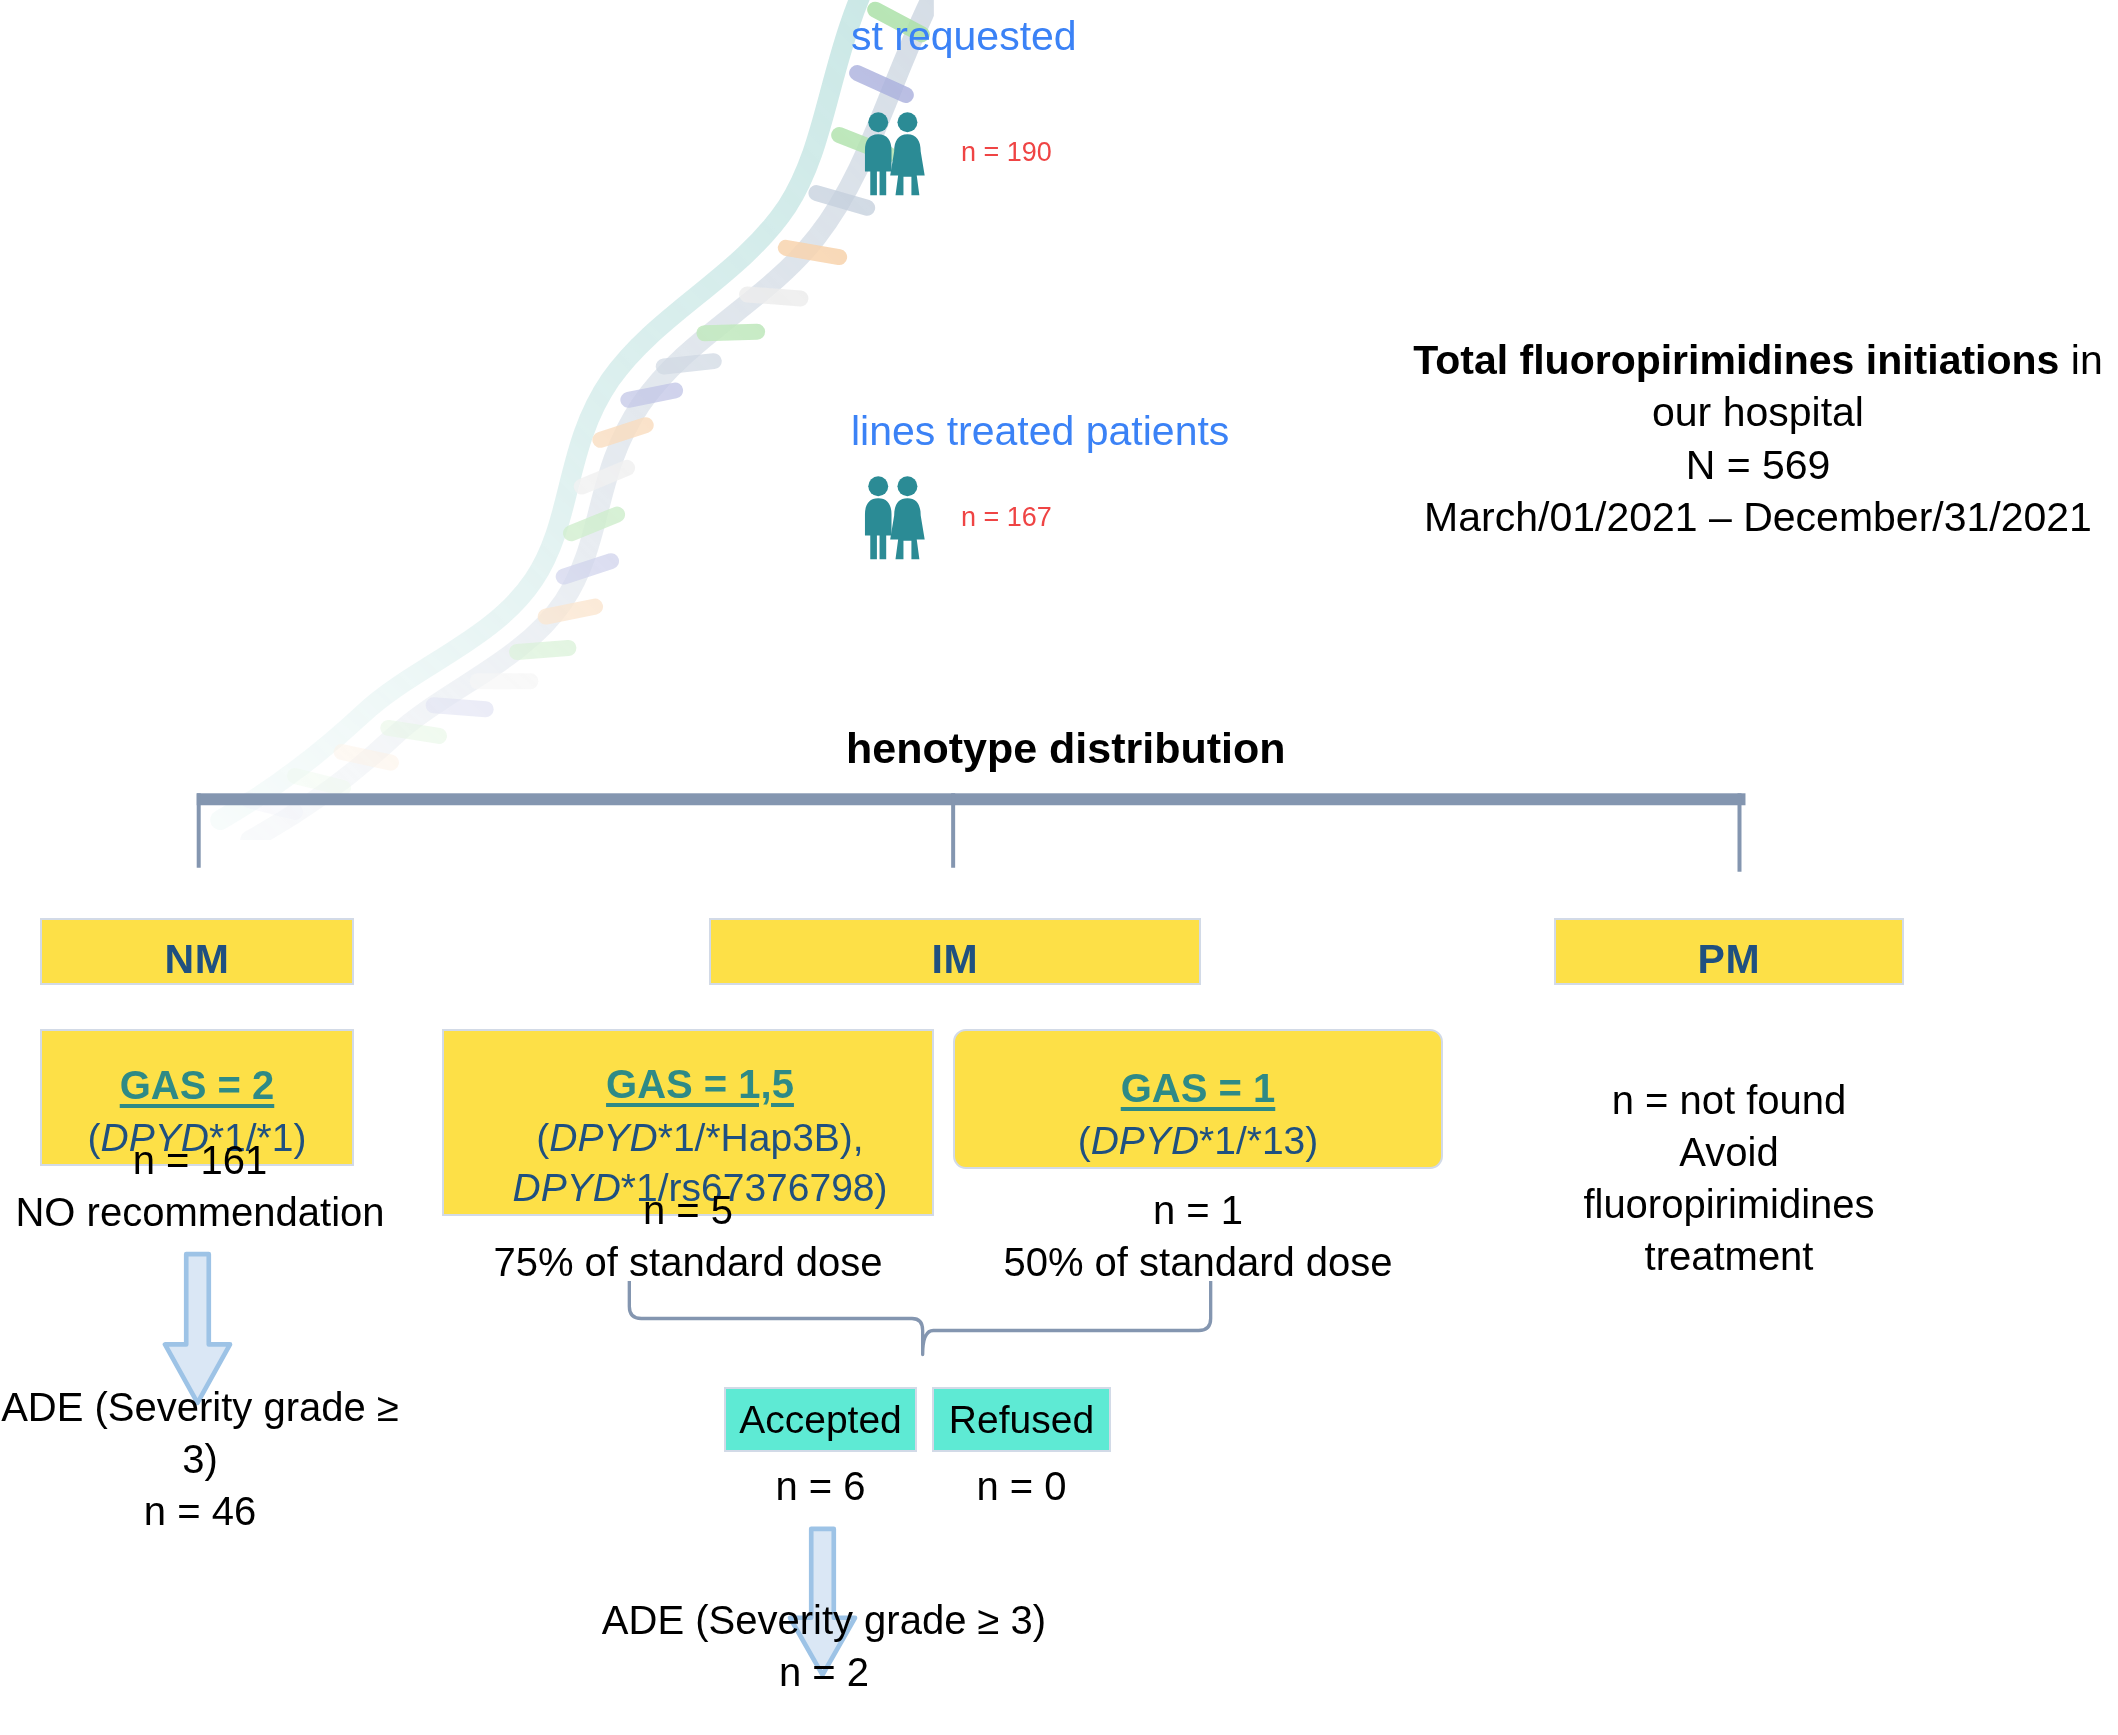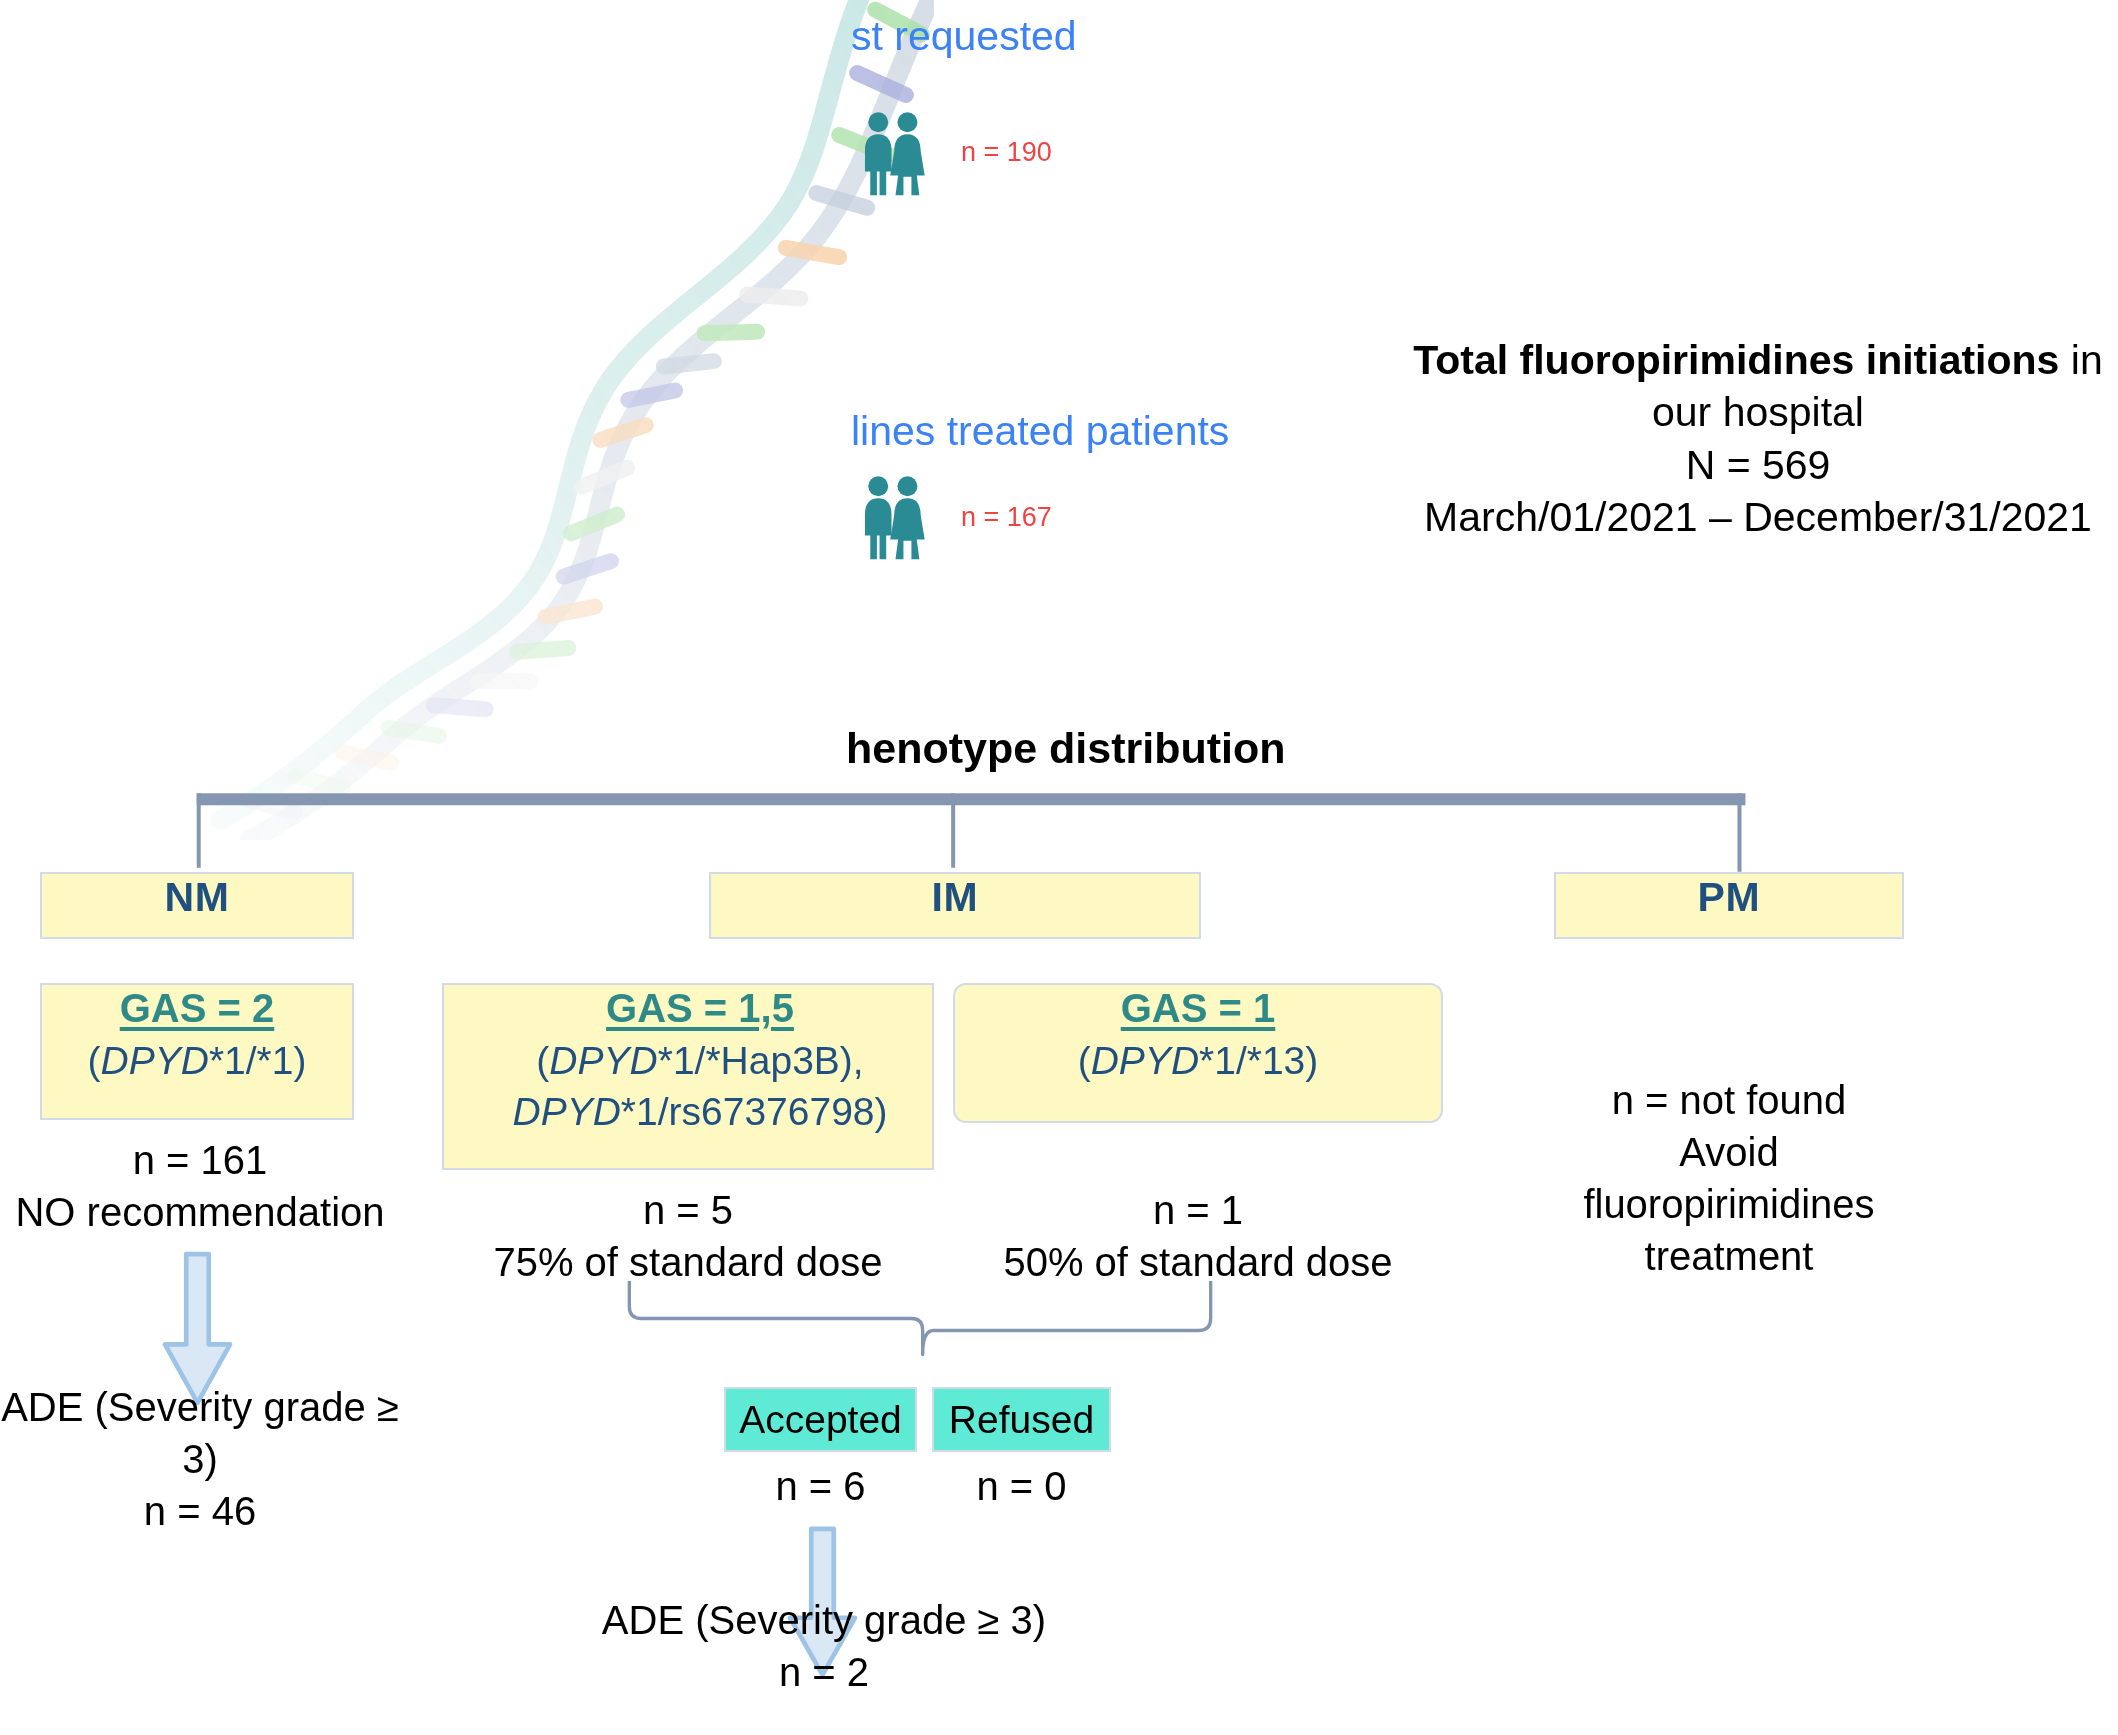--- a/index.html
+++ b/index.html
@@ -30,26 +30,27 @@
 
   .section-title{
     font-size:43px;font-weight:bold;color:#000;white-space:nowrap;
   }
 
   
   #connector-svg{left:0;top:780px;width:2119px;height:113px;}
 
   
   .pbox{
-    background:#fef9c3;
+    background:#fde047;
     border:2px solid #d2dae7;
     box-sizing:border-box;
-    display:flex;align-items:center;justify-content:flex-start;
+    display:flex;align-items:center;justify-content:flex-end;
     flex-direction:column;
     text-align:center;
+    margin-top:46px;
   }
   .phenotype-label{
     font-size:41px;font-weight:bold;color:#1f5080;letter-spacing:0.7px;
   }
   .gas-head{
     font-size:40px;font-weight:bold;color:#2e8a86;
     text-decoration:underline;text-underline-offset:5.3px;
     text-decoration-thickness:4px;
     line-height:1.15;
   }

